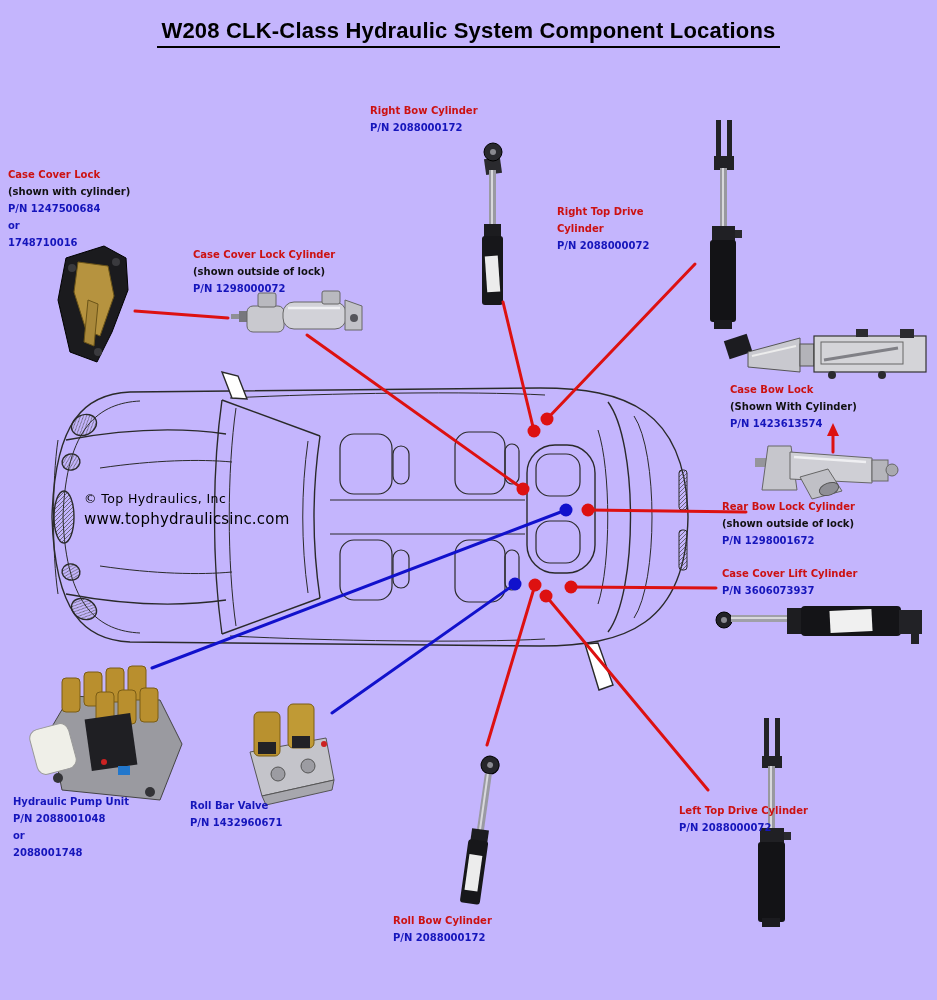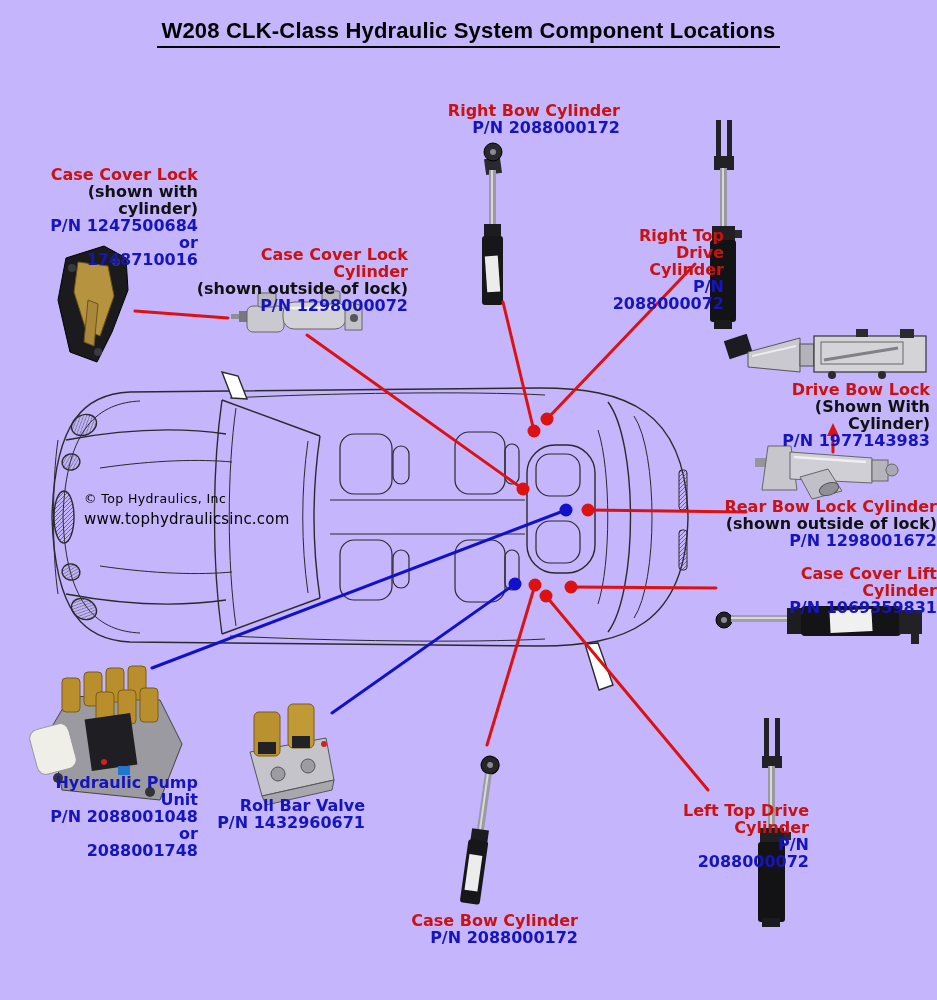--- a/index.html
+++ b/index.html
@@ -5,21 +5,21 @@
   html,body{margin:0;padding:0;background:#ffffff;}
   #stage{
     position:relative;width:937px;height:1000px;background:#c4b5fd;overflow:hidden;
     font-family:"DejaVu Sans","Liberation Sans",sans-serif;
   }
   #title-wrap{position:absolute;left:0;top:18px;width:937px;text-align:center;}
   #page-title{
     display:inline-block;font-family:"Liberation Sans",sans-serif;font-size:22px;font-weight:bold;
     color:#000;border-bottom:2px solid #000;padding:0 4px 2px 4px;letter-spacing:.2px;
   }
-  .label{position:absolute;text-align:right;line-height:17px;font-size:16px;font-weight:bold;}
+  .label{position:absolute;text-align:left;line-height:17px;font-size:10px;font-weight:bold;}
   .red{color:#cc1111;}
   .blue{color:#1515bb;}
   .blk{color:#111111;}
   #watermark{
     position:absolute;left:84px;top:489px;color:#000;font-weight:normal;
     font-size:12.5px;line-height:20px;letter-spacing:.4px;
   }
   #watermark .site{font-size:15px;letter-spacing:.2px;}
   svg{position:absolute;left:0;top:0;}
 </style>
@@ -282,56 +282,56 @@
     <div class="blue">or</div>
     <div class="blue">1748710016</div>
   </div>
 
   <div class="label" style="left:193px;top:246px;width:215px;">
     <div class="red">Case Cover Lock Cylinder</div>
     <div class="blk">(shown outside of lock)</div>
     <div class="blue">P/N 1298000072</div>
   </div>
 
-  <div class="label" style="left:596px;top:203px;width:128px;margin-top:24px;">
+  <div class="label" style="left:557px;top:203px;width:128px;">
     <div class="red">Right Top Drive Cylinder</div>
     <div class="blue">P/N 2088000072</div>
   </div>
 
   <div class="label" style="left:730px;top:381px;width:200px;">
-    <div class="red">Drive Bow Lock</div>
+    <div class="red">Case Bow Lock</div>
     <div class="blk">(Shown With Cylinder)</div>
-    <div class="blue">P/N 1977143983</div>
+    <div class="blue">P/N 1423613574</div>
   </div>
 
   <div class="label" style="left:722px;top:498px;width:215px;">
     <div class="red">Rear Bow Lock Cylinder</div>
     <div class="blk">(shown outside of lock)</div>
     <div class="blue">P/N 1298001672</div>
   </div>
 
   <div class="label" style="left:722px;top:565px;width:215px;">
     <div class="red">Case Cover Lift Cylinder</div>
-    <div class="blue">P/N 1069359831</div>
-  </div>
-
-  <div class="label" style="left:13px;top:774px;width:185px;">
+    <div class="blue">P/N 3606073937</div>
+  </div>
+
+  <div class="label" style="left:13px;top:793px;width:185px;">
     <div class="blue">Hydraulic Pump Unit</div>
     <div class="blue">P/N 2088001048</div>
     <div class="blue">or</div>
     <div class="blue">2088001748</div>
   </div>
 
   <div class="label" style="left:190px;top:797px;width:175px;">
     <div class="blue">Roll Bar Valve</div>
     <div class="blue">P/N 1432960671</div>
   </div>
 
   <div class="label" style="left:393px;top:912px;width:185px;">
-    <div class="red">Case Bow Cylinder</div>
+    <div class="red">Roll Bow Cylinder</div>
     <div class="blue">P/N 2088000172</div>
   </div>
 
   <div class="label" style="left:635px;top:802px;width:130px;margin-left:44px;">
     <div class="red">Left Top Drive Cylinder</div>
     <div class="blue">P/N 2088000072</div>
   </div>
 
   <div id="watermark">
     <div>© Top Hydraulics, Inc</div>

